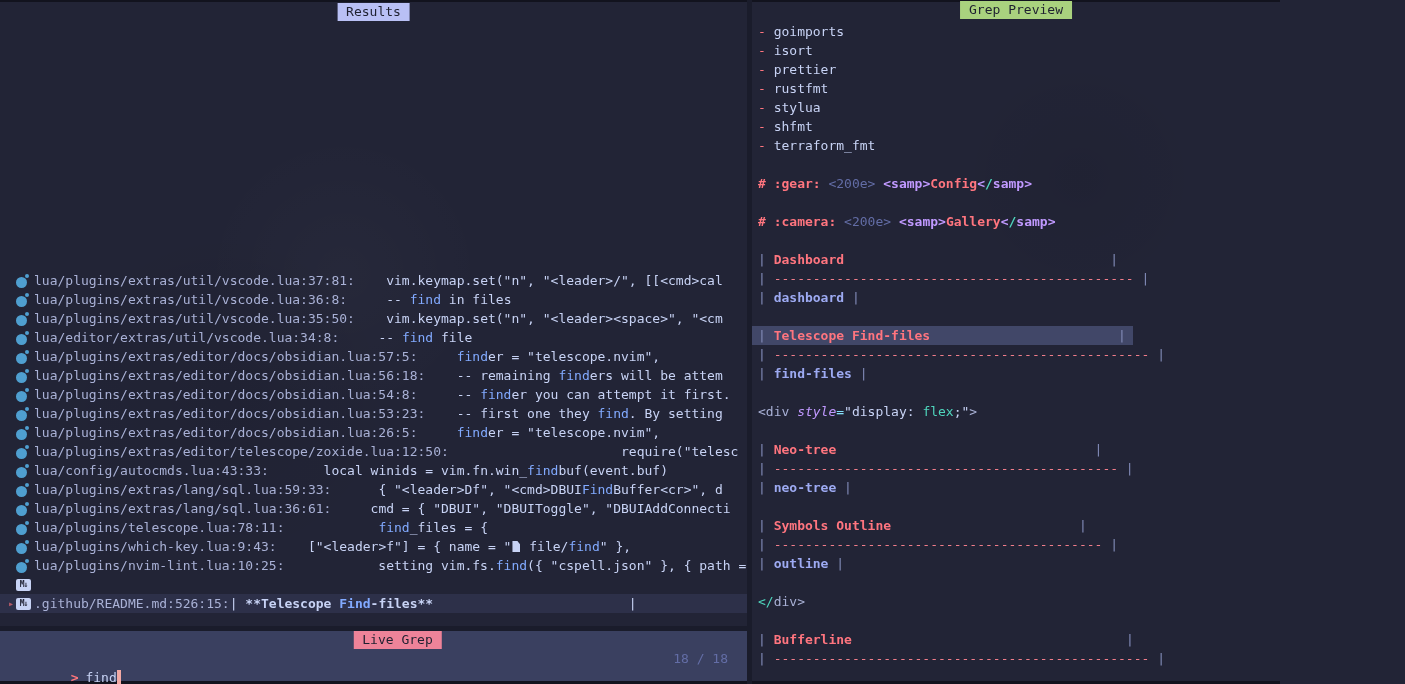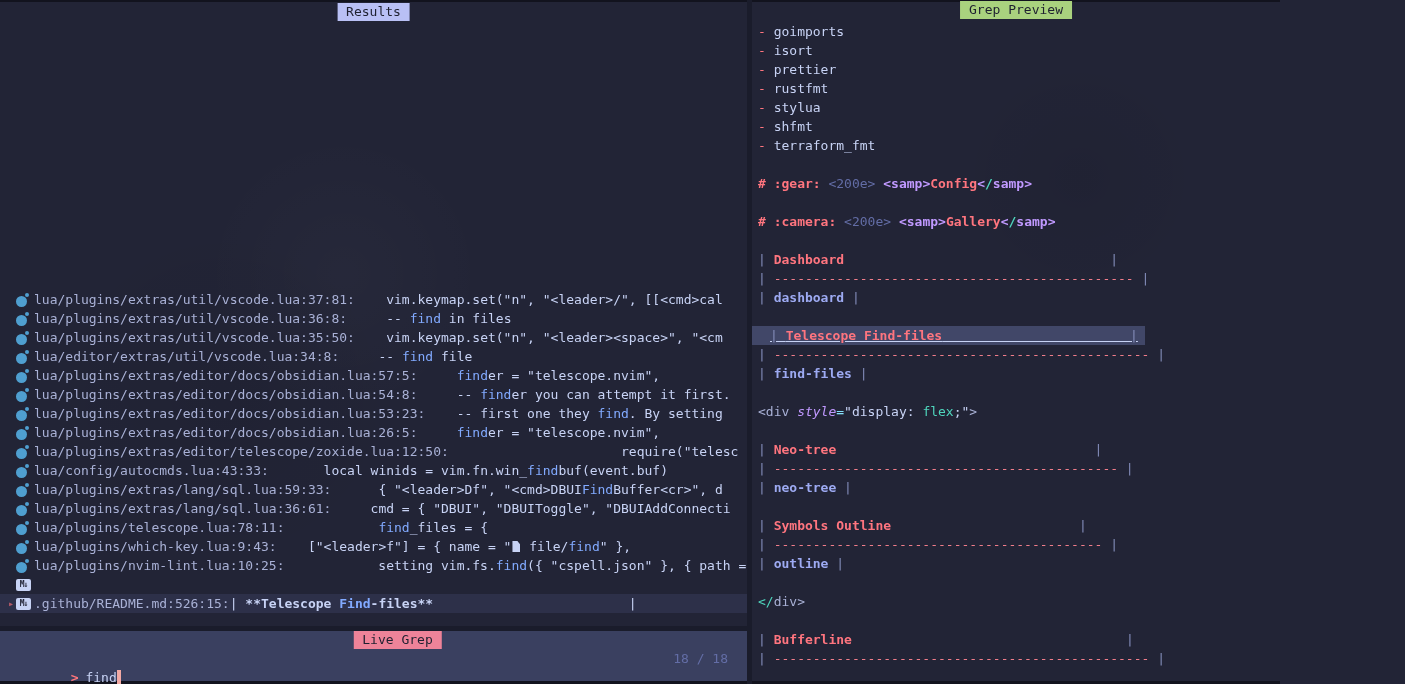--- a/index.html
+++ b/index.html
@@ -58,21 +58,21 @@
   .prompt-area { height:50px; background:#3a4060; position:relative; }
   .prompt-line { position:absolute; top:18px; left:0; right:0; height:19px; white-space:pre; }
   .pcaret { color:#ff767b; font-weight:bold; padding:0 7px 0 8px; }
   .pquery { color:#c8d3f5; }
   .pcursor { display:inline-block; width:4px; height:14px; background:#f2a9a4; vertical-align:-2px; }
   .pcount { position:absolute; right:19px; top:0; color:#636da6; }
 
   .preview-lines { padding-top:20px; }
   .pline { height:19px; padding-left:6px; white-space:pre; overflow:hidden; }
   .pline .line-inner { display:inline-block; height:19px; }
-  .pline.hl .line-inner { background:#414768; margin-left:-6px; padding-left:18px; padding-right:7px;text-decoration:underline; }
+  .pline.hl .line-inner { background:#414768; margin-left:-6px; padding-left:6px; padding-right:7px; }
   .pane-right .bottom-edge { position:absolute; bottom:0; left:0; right:0; height:3px; background:#12131e; }
 
   .seg-fg{color:#c8d3f5} .seg-dim{color:#a9b1d6} .seg-blue{color:#82aaff}
   .seg-red{color:#ff757f} .seg-gray{color:#636da6} .seg-purple{color:#c099ff}
   .seg-teal{color:#4fd6be} .seg-lav{color:#a9b1d6} .seg-cyan{color:#86e1fc}
   .seg-pipe{color:#828bb8} .seg-dash{color:#f07d8a} .seg-cell{color:#9daaf2}
   .b{font-weight:bold} .i{font-style:italic}
   .seg-fileglyph{ display:inline-block; width:8px; height:11px; margin:0 1px -1px 1px;
     background:#c8d3f5; clip-path:polygon(0 0,62% 0,100% 35%,100% 100%,0 100%); }
 </style>
@@ -83,20 +83,21 @@
 
   <div class="pane-left">
     <div class="top-line"></div>
     <div class="results-area">
       <span class="badge badge-results">Results</span>
       <div class="rrow"><span class="caret"></span><span class="ficon lua-icon"></span><span class="line-inner"><span class="seg-dim">lua/plugins/extras/util/vscode.lua:37:81:</span><span class="seg-fg">    vim.keymap.set("n", "&lt;leader&gt;/", [[&lt;cmd&gt;cal</span></span></div>
       <div class="rrow"><span class="caret"></span><span class="ficon lua-icon"></span><span class="line-inner"><span class="seg-dim">lua/plugins/extras/util/vscode.lua:36:8:</span><span class="seg-fg">     -- </span><span class="seg-blue">find</span><span class="seg-fg"> in files</span></span></div>
       <div class="rrow"><span class="caret"></span><span class="ficon lua-icon"></span><span class="line-inner"><span class="seg-dim">lua/plugins/extras/util/vscode.lua:35:50:</span><span class="seg-fg">    vim.keymap.set("n", "&lt;leader&gt;&lt;space&gt;", "&lt;cm</span></span></div>
       <div class="rrow"><span class="caret"></span><span class="ficon lua-icon"></span><span class="line-inner"><span class="seg-dim">lua/editor/extras/util/vscode.lua:34:8:</span><span class="seg-fg">     -- </span><span class="seg-blue">find</span><span class="seg-fg"> file</span></span></div>
       <div class="rrow"><span class="caret"></span><span class="ficon lua-icon"></span><span class="line-inner"><span class="seg-dim">lua/plugins/extras/editor/docs/obsidian.lua:57:5:</span><span class="seg-fg">     </span><span class="seg-blue">find</span><span class="seg-fg">er = "telescope.nvim",</span></span></div>
+      <div class="rrow"><span class="caret"></span><span class="ficon lua-icon"></span><span class="line-inner"><span class="seg-dim">lua/plugins/extras/editor/docs/obsidian.lua:56:18:</span><span class="seg-fg">    -- remaining </span><span class="seg-blue">find</span><span class="seg-fg">ers will be attem</span></span></div>
       <div class="rrow"><span class="caret"></span><span class="ficon lua-icon"></span><span class="line-inner"><span class="seg-dim">lua/plugins/extras/editor/docs/obsidian.lua:54:8:</span><span class="seg-fg">     -- </span><span class="seg-blue">find</span><span class="seg-fg">er you can attempt it first.</span></span></div>
       <div class="rrow"><span class="caret"></span><span class="ficon lua-icon"></span><span class="line-inner"><span class="seg-dim">lua/plugins/extras/editor/docs/obsidian.lua:53:23:</span><span class="seg-fg">    -- first one they </span><span class="seg-blue">find</span><span class="seg-fg">. By setting</span></span></div>
       <div class="rrow"><span class="caret"></span><span class="ficon lua-icon"></span><span class="line-inner"><span class="seg-dim">lua/plugins/extras/editor/docs/obsidian.lua:26:5:</span><span class="seg-fg">     </span><span class="seg-blue">find</span><span class="seg-fg">er = "telescope.nvim",</span></span></div>
       <div class="rrow"><span class="caret"></span><span class="ficon lua-icon"></span><span class="line-inner"><span class="seg-dim">lua/plugins/extras/editor/telescope/zoxide.lua:12:50:</span><span class="seg-fg">                      require("telesc</span></span></div>
       <div class="rrow"><span class="caret"></span><span class="ficon lua-icon"></span><span class="line-inner"><span class="seg-dim">lua/config/autocmds.lua:43:33:</span><span class="seg-fg">       local winids = vim.fn.win_</span><span class="seg-blue">find</span><span class="seg-fg">buf(event.buf)</span></span></div>
       <div class="rrow"><span class="caret"></span><span class="ficon lua-icon"></span><span class="line-inner"><span class="seg-dim">lua/plugins/extras/lang/sql.lua:59:33:</span><span class="seg-fg">      { "&lt;leader&gt;Df", "&lt;cmd&gt;DBUI</span><span class="seg-blue">Find</span><span class="seg-fg">Buffer&lt;cr&gt;", d</span></span></div>
       <div class="rrow"><span class="caret"></span><span class="ficon lua-icon"></span><span class="line-inner"><span class="seg-dim">lua/plugins/extras/lang/sql.lua:36:61:</span><span class="seg-fg">     cmd = { "DBUI", "DBUIToggle", "DBUIAddConnecti</span></span></div>
       <div class="rrow"><span class="caret"></span><span class="ficon lua-icon"></span><span class="line-inner"><span class="seg-dim">lua/plugins/telescope.lua:78:11:</span><span class="seg-fg">            </span><span class="seg-blue">find</span><span class="seg-fg">_files = {</span></span></div>
       <div class="rrow"><span class="caret"></span><span class="ficon lua-icon"></span><span class="line-inner"><span class="seg-dim">lua/plugins/which-key.lua:9:43:</span><span class="seg-fg">    ["&lt;leader&gt;f"] = { name = "</span><span class="seg-fileglyph"></span><span class="seg-fg"> file/</span><span class="seg-blue">find</span><span class="seg-fg">" },</span></span></div>
       <div class="rrow"><span class="caret"></span><span class="ficon lua-icon"></span><span class="line-inner"><span class="seg-dim">lua/plugins/nvim-lint.lua:10:25:</span><span class="seg-fg">            setting vim.fs.</span><span class="seg-blue">find</span><span class="seg-fg">({ "cspell.json" }, { path =</span></span></div>

